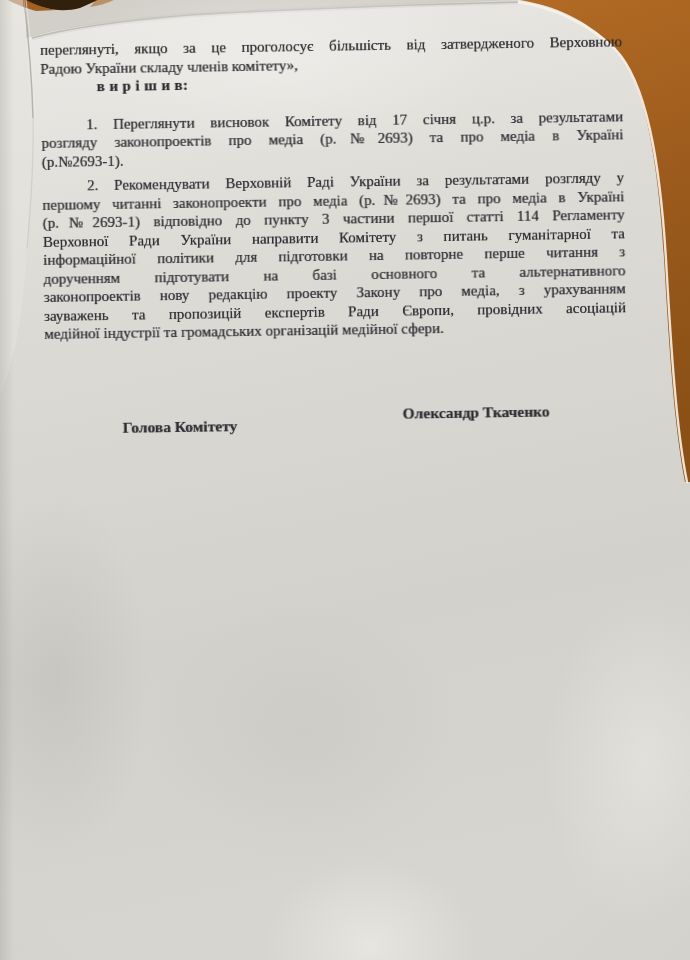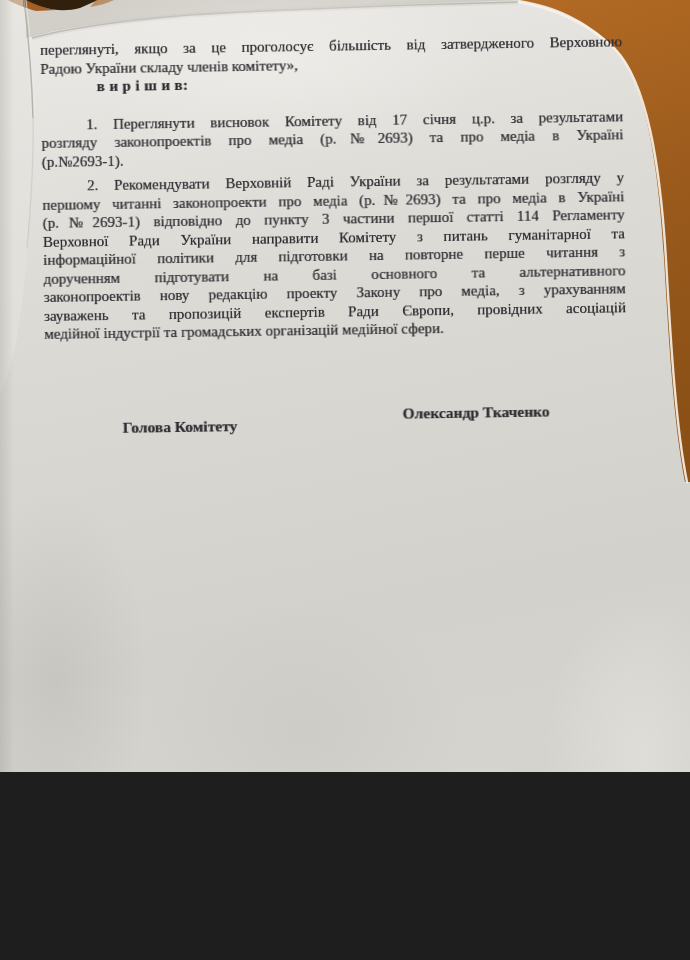--- a/index.html
+++ b/index.html
@@ -1,17 +1,17 @@
 <!DOCTYPE html>
 <html><head>
 <meta charset="utf-8">
 <style>
   html,body{margin:0;padding:0;background:#1e1e1e;}
   .scene{
-    position:relative;width:690px;height:772px;overflow:hidden;
+    position:relative;width:690px;height:960px;overflow:hidden;
     font-family:"Liberation Serif","DejaVu Serif",serif;
     background:#d7d5d0;
   }
   .scene svg{position:absolute;inset:0;z-index:0;display:block;}
   .overlay{position:absolute;pointer-events:none;z-index:1;}
   .glow1{left:230px;top:830px;width:280px;height:230px;
     background:radial-gradient(closest-side,rgba(244,242,238,.55),rgba(244,242,238,0) 75%);}
   .glow2{left:510px;top:540px;width:270px;height:440px;
     background:radial-gradient(closest-side,rgba(238,236,232,.5),rgba(238,236,232,0) 75%);}
   .topglow{left:0;top:-60px;width:560px;height:240px;

